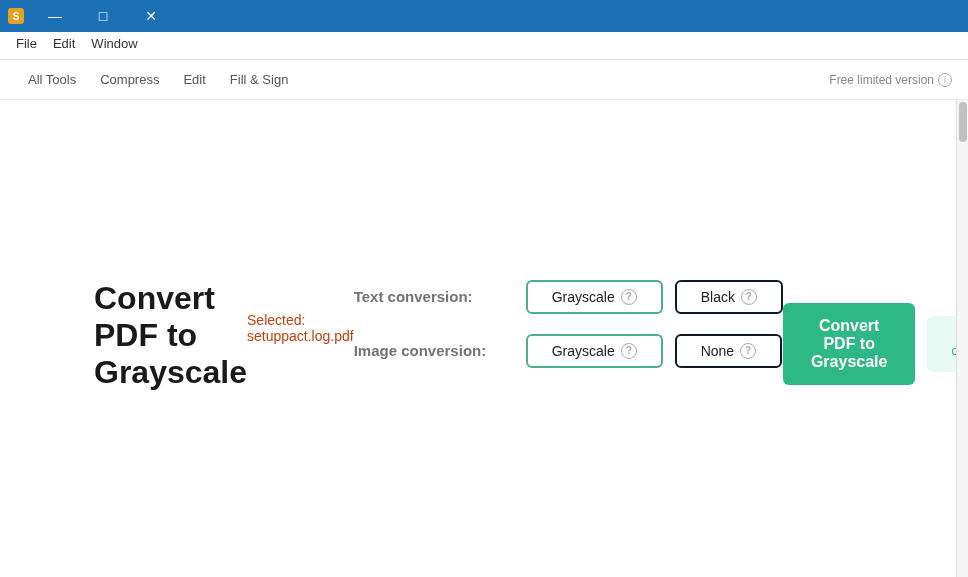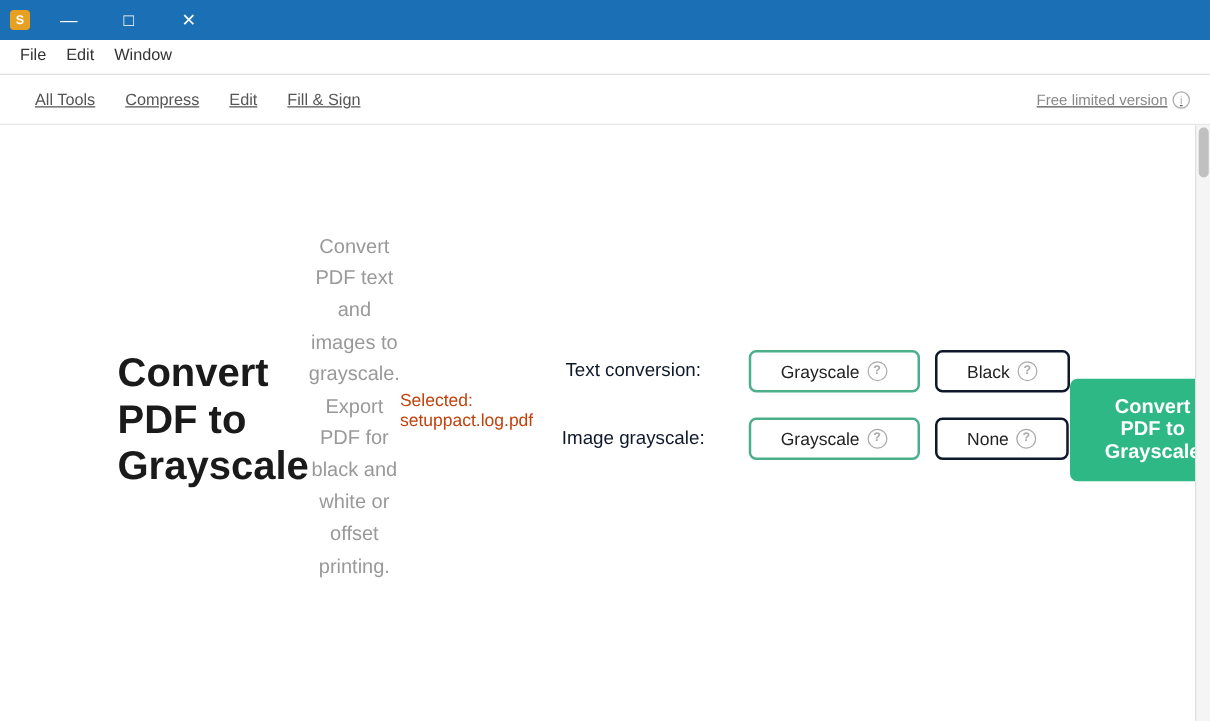--- a/index.html
+++ b/index.html
@@ -51,21 +51,20 @@
     
     .nav-bar {
       background: white;
       height: 40px;
       display: flex;
       align-items: center;
       padding: 0 16px;
       border-bottom: 1px solid #e8e8e8;
       font-size: 13px;
       color: #555;
-      text-decoration: underline;
     }
     .nav-item {
       padding: 4px 12px;
       cursor: pointer;
       color: #555;
     }
     .nav-spacer { flex: 1; }
     .free-label {
       font-size: 12px;
       color: #888;
@@ -134,24 +133,24 @@
     }
 
     .option-row {
       display: flex;
       align-items: center;
       gap: 12px;
     }
 
     .option-label {
       font-size: 15px;
-      font-weight: 400;
-      color: #0f172a;
+      font-weight: 700;
+      color: #737373;
       min-width: 160px;
-      text-align: center;
+      text-align: left;
     }
 
     .radio-btn {
       display: flex;
       align-items: center;
       gap: 6px;
       padding: 7px 24px;
       border: 2px solid #0f172a;
       border-radius: 6px;
       cursor: pointer;
@@ -232,24 +231,20 @@
   </div>
 </div>
 
 <div class="main-area">
   <div class="scrollbar">
     <div class="scrollbar-thumb"></div>
   </div>
 
   <div class="content">
     <h1 class="page-title">Convert PDF to Grayscale</h1>
-    <div class="page-subtitle">
-      <div>Convert PDF text and images to grayscale.</div>
-      <div>Export PDF for black and white or offset printing.</div>
-    </div>
     <div class="selected-file">Selected: setuppact.log.pdf</div>
 
     <div class="options-section">
 
       <div class="option-row">
         <span class="option-label">Text conversion:</span>
         <div class="radio-btn selected">
           <span>Grayscale</span>
           <div class="help-icon">
             <span>?</span>
@@ -257,21 +252,21 @@
         </div>
         <div class="radio-btn">
           <span>Black</span>
           <div class="help-icon">
             <span>?</span>
           </div>
         </div>
       </div>
 
       <div class="option-row">
-        <span class="option-label">Image grayscale:</span>
+        <span class="option-label">Image conversion:</span>
         <div class="radio-btn selected">
           <span>Grayscale</span>
           <div class="help-icon">
             <span>?</span>
           </div>
         </div>
         <div class="radio-btn">
           <span>None</span>
           <div class="help-icon">
             <span>?</span>

